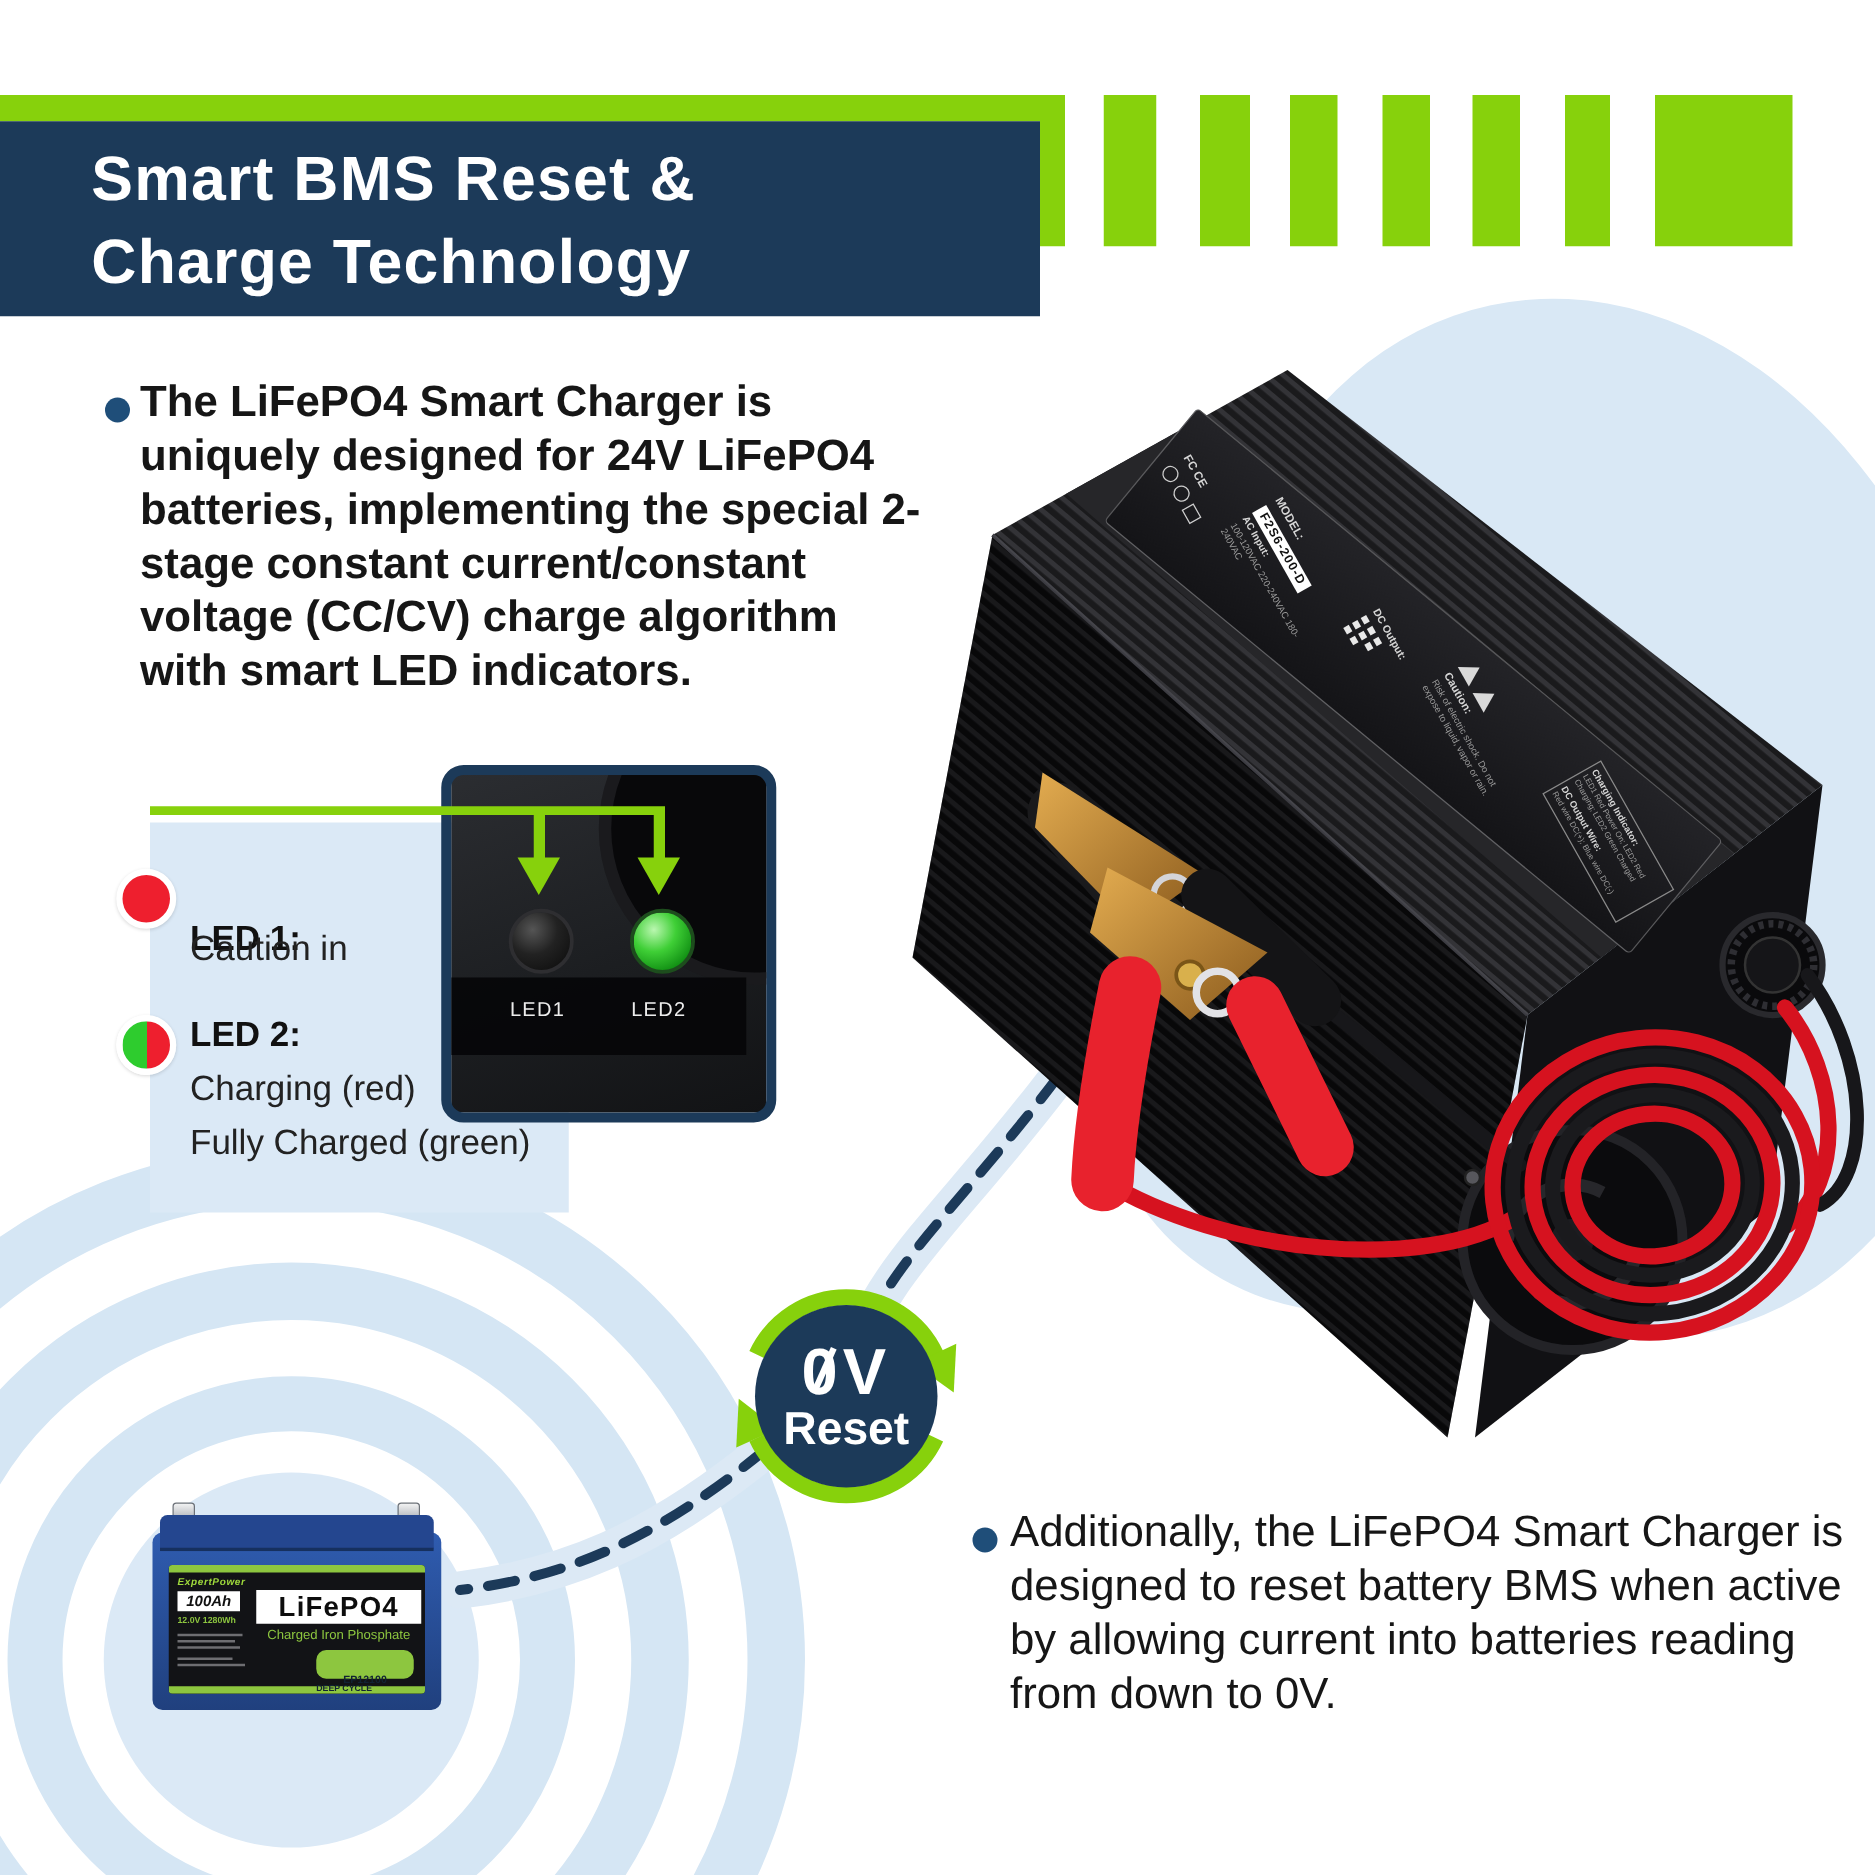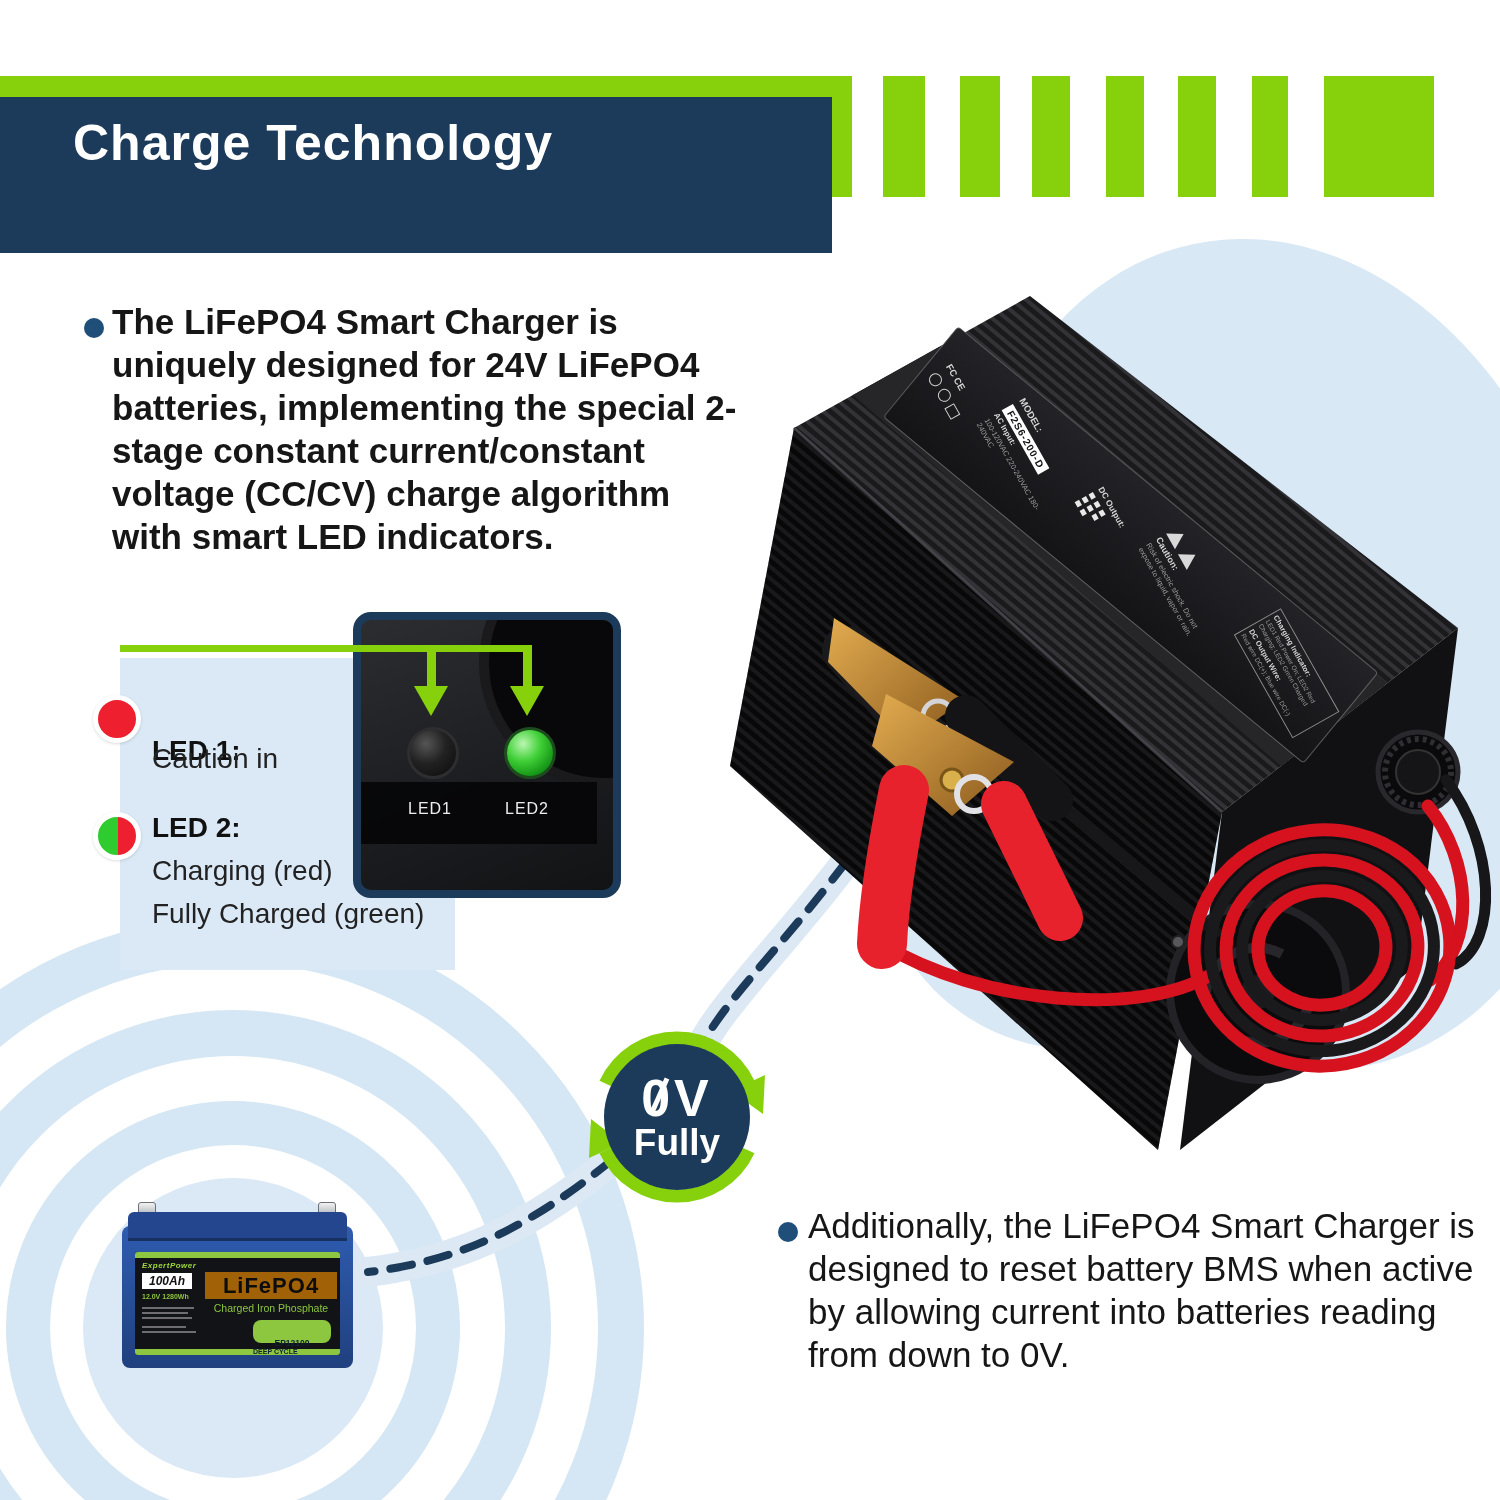--- a/index.html
+++ b/index.html
@@ -43,21 +43,21 @@
   .bat-body{left:0;top:14px;width:231px;height:142px;background:linear-gradient(#2f5cb0,#20407e);border-radius:8px;}
   .bat-cap{left:6px;top:0;width:219px;height:26px;background:#24468f;border-radius:6px 6px 0 0;border-bottom:3px solid #16305f;}
   .bat-term{width:16px;height:16px;background:linear-gradient(#f2f2f2,#9aa0a8);border:1px solid #6b7077;border-radius:3px;}
   .bat-label{left:13px;top:40px;width:205px;height:103px;background:#121316;border-radius:3px;overflow:hidden;}
   .bat-stripe{left:0;width:205px;height:6px;background:#8dc63f;}
   .bat-brand{left:7px;top:9px;font-size:8px;font-weight:bold;color:#9fd93c;font-style:italic;letter-spacing:.5px;}
   .bat-cap-box{left:7px;top:21px;width:50px;height:16px;background:#fff;color:#111;font-size:12px;font-weight:bold;
                display:flex;align-items:center;justify-content:center;font-style:italic;}
   .bat-spec{left:7px;top:41px;font-size:7px;color:#8dc63f;font-weight:bold;}
   .microline{left:7px;height:2px;background:#6e6e72;}
-  .bat-chem-box{left:70px;top:20px;width:132px;height:27px;background:#a16207;color:#0d0d0d;font-size:22px;font-weight:bold;
+  .bat-chem-box{left:70px;top:20px;width:132px;height:27px;background:#ffffff;color:#0d0d0d;font-size:22px;font-weight:bold;
                 display:flex;align-items:center;justify-content:center;letter-spacing:1px;}
   .bat-sub{left:70px;top:50px;width:132px;text-align:center;font-size:10.5px;color:#8dc63f;}
   .bat-pill{left:118px;top:68px;width:78px;height:23px;background:#8dc63f;border-radius:8px;color:#123;
             display:flex;flex-direction:column;align-items:center;justify-content:center;line-height:1.1;}
   .bat-pill .l1{font-size:8.5px;font-weight:bold;margin-top:40px;}
   .bat-pill .l2{font-size:7px;font-weight:bold;}
   
   .band{left:958px;top:326px;width:545px;height:118px;transform:rotate(39.5deg);transform-origin:0 0;
         display:flex;align-items:center;gap:7px;padding:0 10px;box-sizing:border-box;
         background:linear-gradient(#232327,#141417);border:1px solid rgba(255,255,255,.28);border-radius:4px;}
@@ -92,20 +92,21 @@
       <path d="M846,862 C760,975 700,1020 683,1092" stroke="#dce9f5" stroke-width="30"></path>
       <path d="M612,1160 C520,1235 450,1262 368,1272" stroke="#dce9f5" stroke-width="30"></path>
       <path d="M846,862 C760,975 700,1020 683,1092" stroke="#1c3a59" stroke-width="8" stroke-dasharray="22 16"></path>
       <path d="M612,1160 C520,1235 450,1262 368,1272" stroke="#1c3a59" stroke-width="8" stroke-dasharray="22 16"></path>
     </g>
   </svg>
 
   <div class="abs green-bar"></div>
   <div class="abs header-box"></div>
   <div class="abs header-title">
+    <div>Smart BMS Reset &amp;</div>
     <div>Charge Technology</div>
   </div>
   <div class="stripe" style="left:832px;width:20px;"></div>
   <div class="stripe" style="left:883px;width:42px;"></div>
   <div class="stripe" style="left:960px;width:40px;"></div>
   <div class="stripe" style="left:1032px;width:38px;"></div>
   <div class="stripe" style="left:1106px;width:38px;"></div>
   <div class="stripe" style="left:1178px;width:38px;"></div>
   <div class="stripe" style="left:1252px;width:36px;"></div>
   <div class="stripe" style="left:1324px;width:110px;"></div>
@@ -240,21 +241,21 @@
 
   <div class="abs badge">
     <svg width="200" height="200" viewBox="0 0 200 200">
       <path d="M28.4,66.6 A79,79 0 0 1 171.6,66.6" fill="none" stroke="#87d10c" stroke-width="13"></path>
       <polygon points="188,58 154,74 186,97" fill="#87d10c"></polygon>
       <path d="M171.6,133.4 A79,79 0 0 1 28.4,133.4" fill="none" stroke="#87d10c" stroke-width="13"></path>
       <polygon points="12,141 45,126 14,102" fill="#87d10c"></polygon>
     </svg>
     <div class="abs badge-circle">
       <div class="badge-l1">0V</div>
-      <div class="badge-l2">Fully</div>
+      <div class="badge-l2">Reset</div>
       <div class="abs zero-slash"></div>
     </div>
   </div>
 
   <div class="abs battery">
     <div class="abs bat-term" style="left:16px;top:-10px;"></div>
     <div class="abs bat-term" style="left:196px;top:-10px;"></div>
     <div class="abs bat-body"></div>
     <div class="abs bat-cap"></div>
     <div class="abs bat-label">

